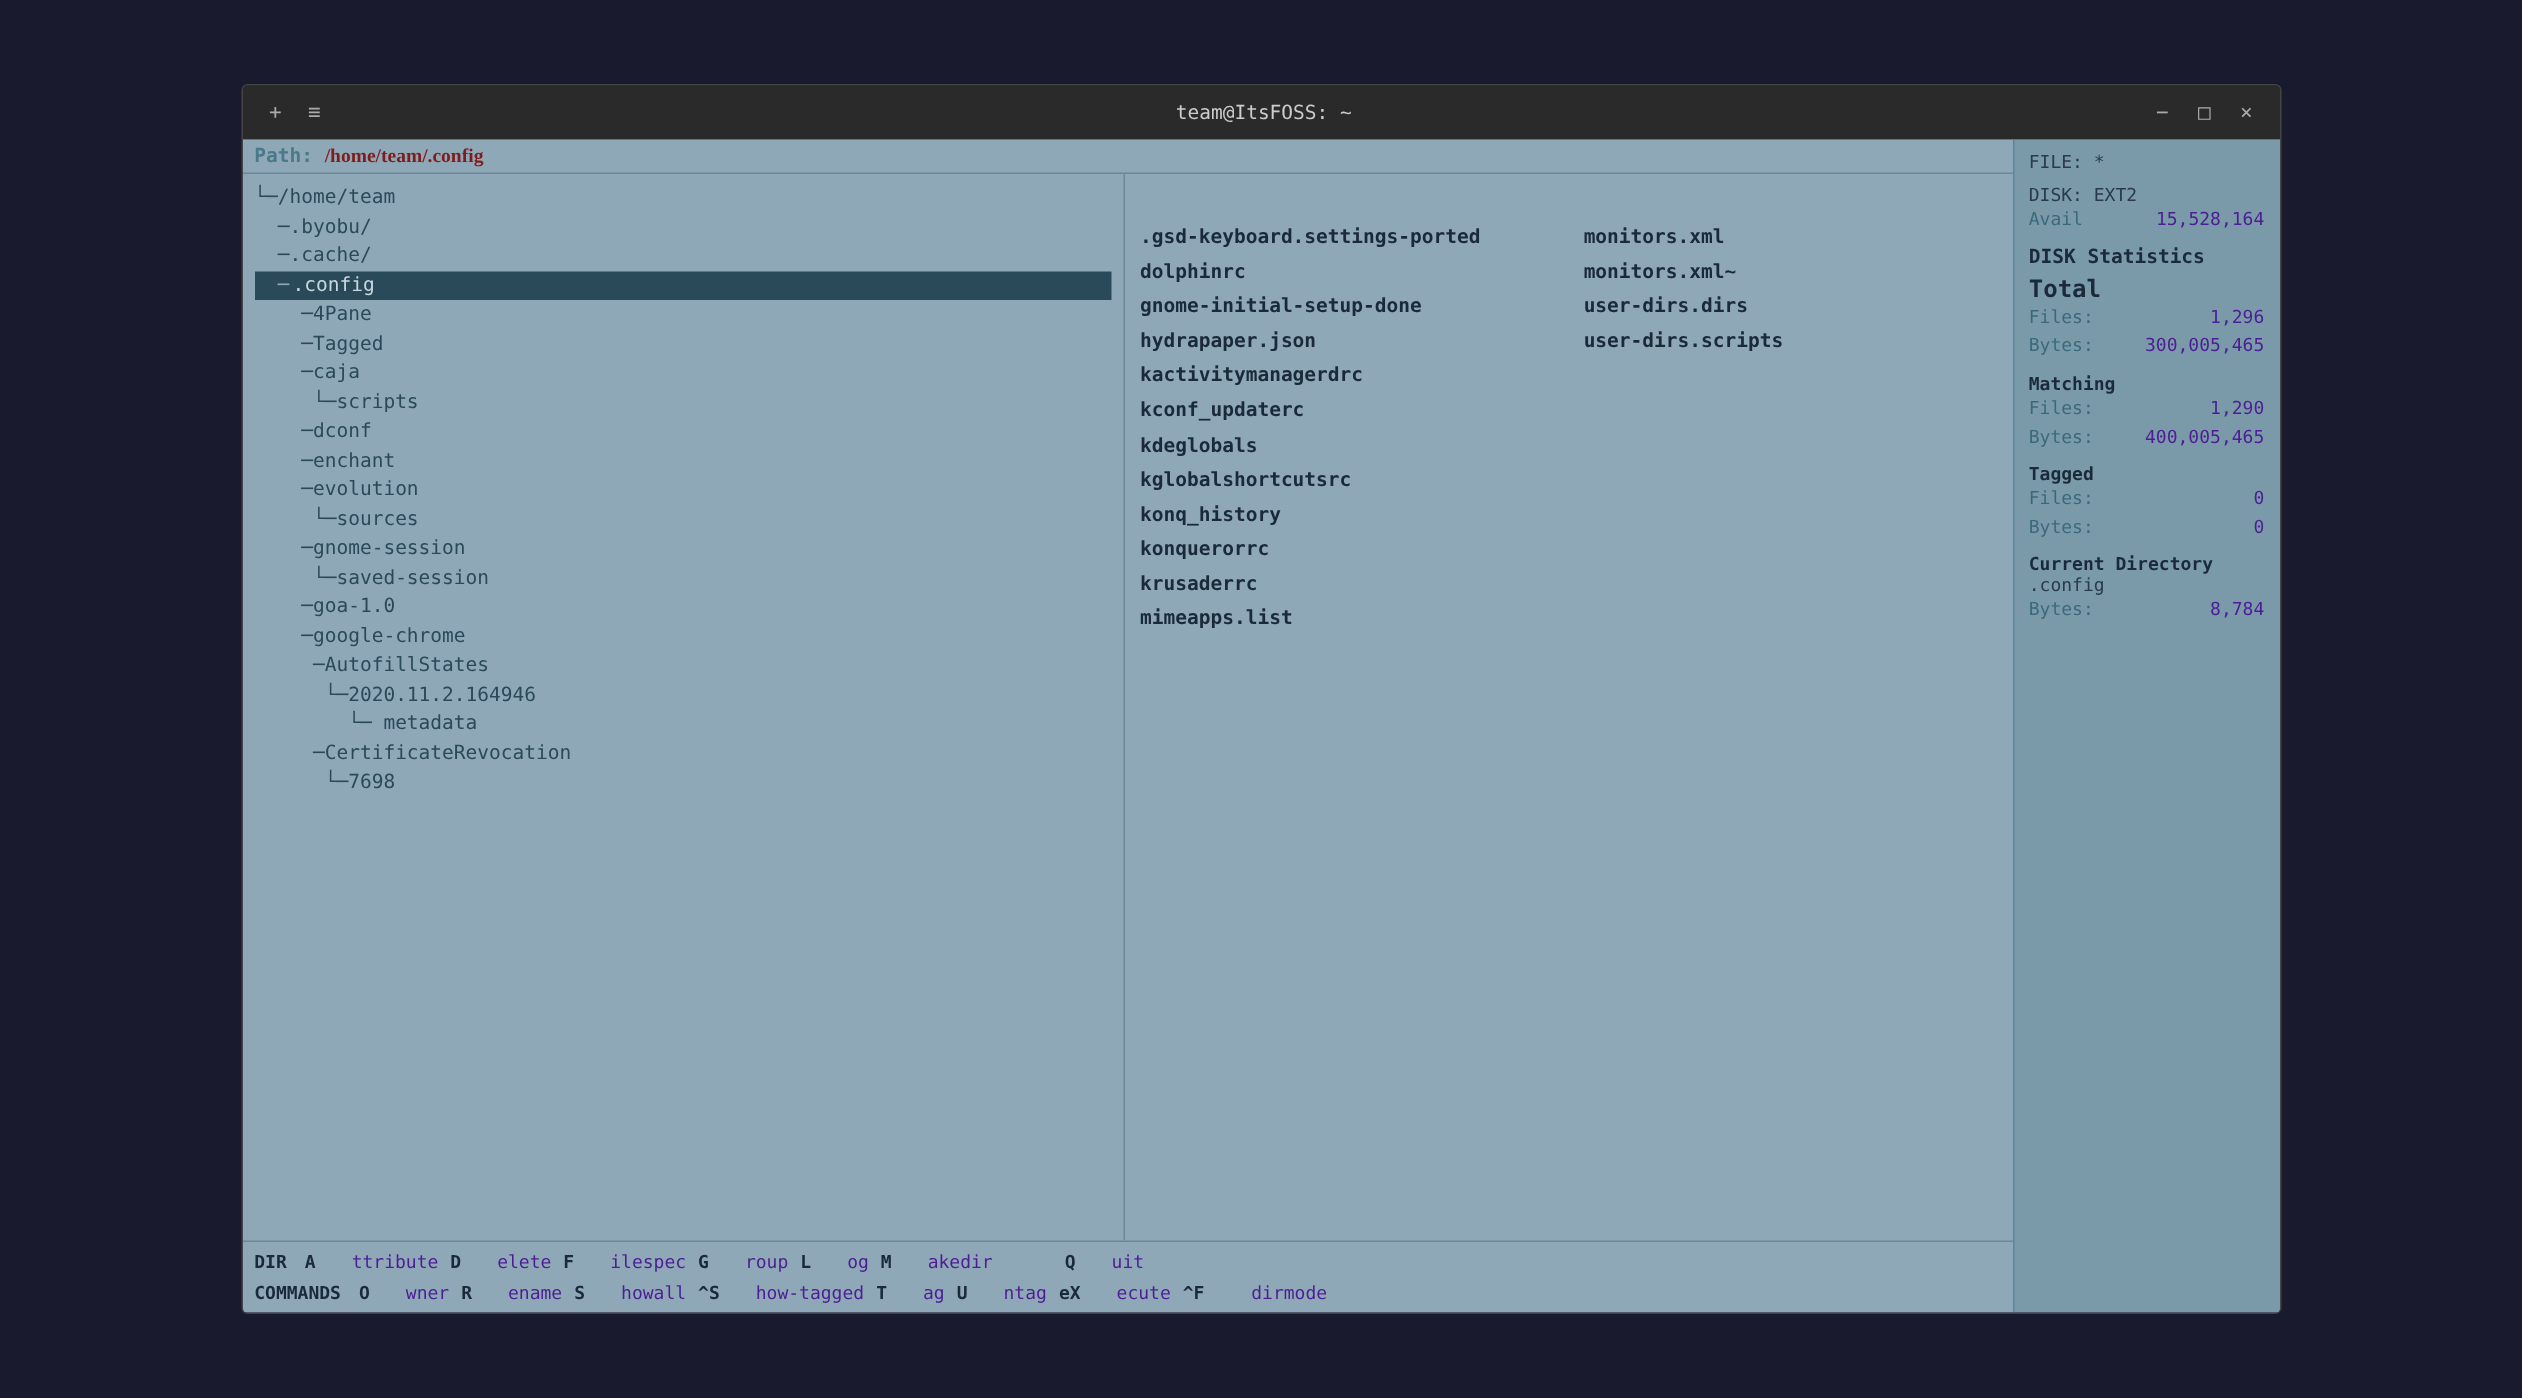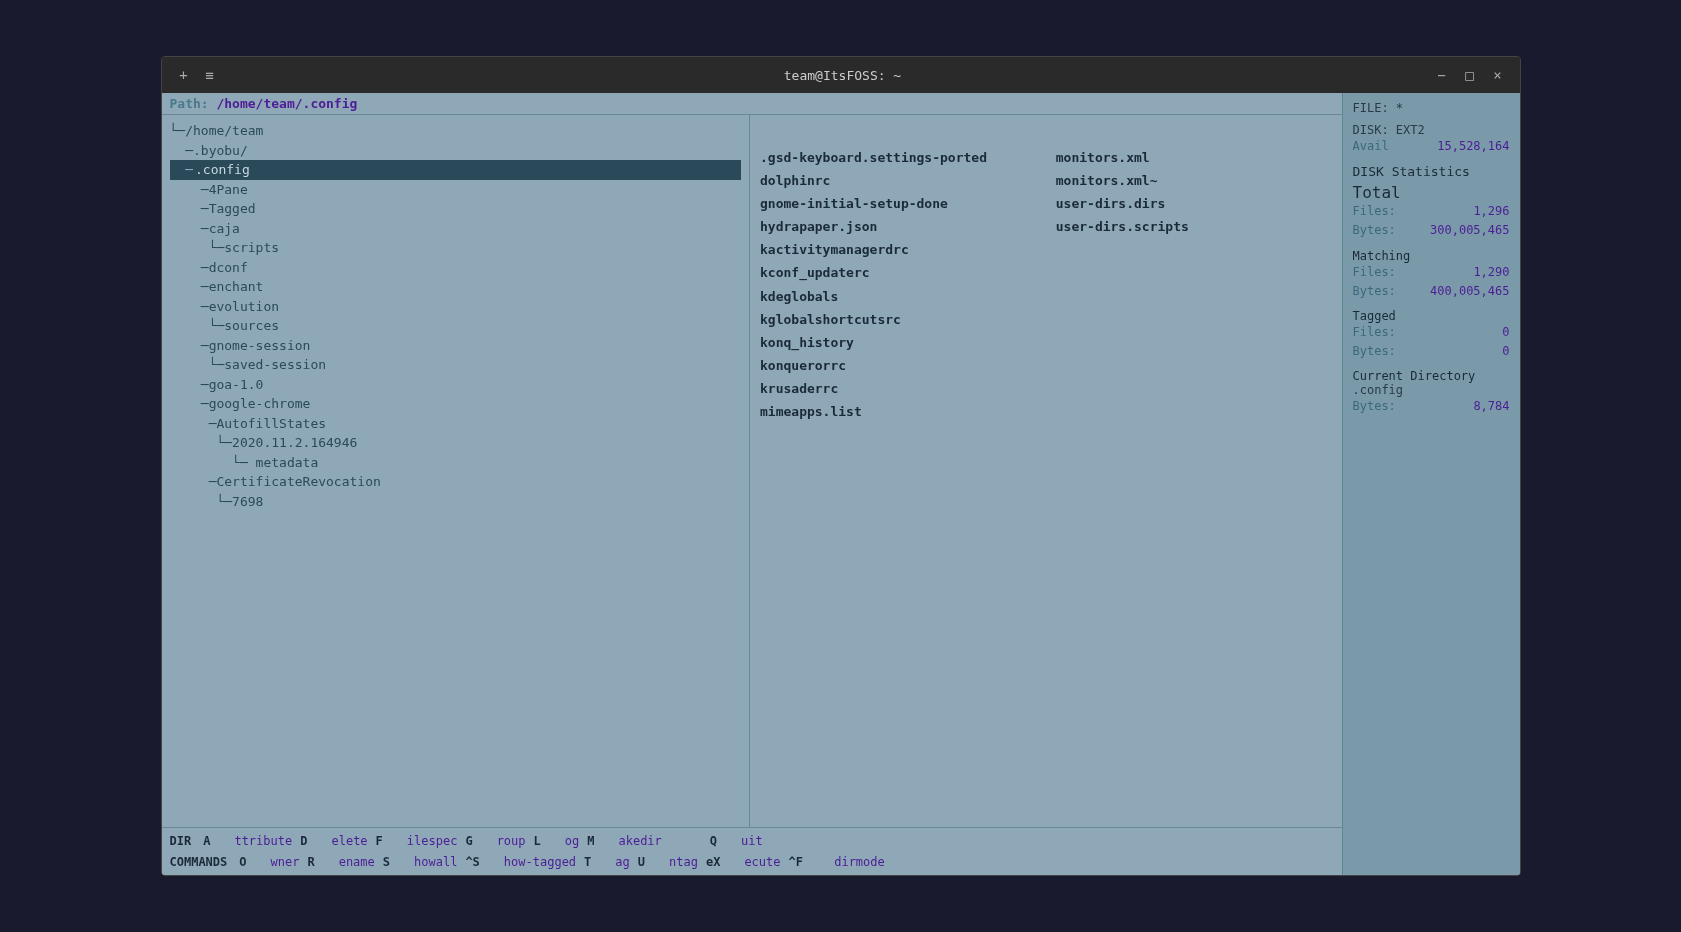--- a/index.html
+++ b/index.html
@@ -69,22 +69,23 @@
       font-size: 13px;
       font-family: monospace;
       flex-shrink: 0;
       border-bottom: 1px solid #6a8898;
     }
     .path-label {
       color: #4a7a8a;
       font-weight: bold;
     }
     .path-value {
-      color: #4c1d95;
-      font-weight: bold;
+      color: #7f1d1d;
+      font-weight: bold;
+      font-family: Liberation Serif, serif;
     }
     .panels-row {
       display: flex;
       flex: 1;
       overflow: hidden;
     }
     .tree-panel {
       flex: 1;
       overflow: auto;
       padding: 6px 8px;
@@ -146,21 +147,21 @@
       color: #3a6a7a;
       font-size: 12px;
     }
     .side-value {
       color: #4c1d95;
       font-size: 12px;
       float: right;
     }
     .side-heading {
       color: #1a2a3a;
-      font-weight: normal;
+      font-weight: bold;
       font-size: 13px;
       margin-top: 4px;
     }
     .side-row {
       display: flex;
       justify-content: space-between;
       line-height: 1.6;
     }
     .bottom-bar {
       background: #8fa8b8;
@@ -220,20 +221,21 @@
         <span class="path-label">Path:</span>
         <span> </span>
         <span class="path-value">/home/team/.config</span>
       </div>
 
       <div class="panels-row">
 
         <div class="tree-panel">
           <div class="tree-line">└─/home/team</div>
           <div class="tree-line">  ─.byobu/</div>
+          <div class="tree-line">  ─.cache/</div>
           <div class="tree-line selected">  ─<span style="background:#2a4a5a;color:#c8d8e0;padding:0 2px;">.config</span></div>
           <div class="tree-line">    ─4Pane</div>
           <div class="tree-line">    ─Tagged</div>
           <div class="tree-line">    ─caja</div>
           <div class="tree-line">     └─scripts</div>
           <div class="tree-line">    ─dconf</div>
           <div class="tree-line">    ─enchant</div>
           <div class="tree-line">    ─evolution</div>
           <div class="tree-line">     └─sources</div>
           <div class="tree-line">    ─gnome-session</div>

